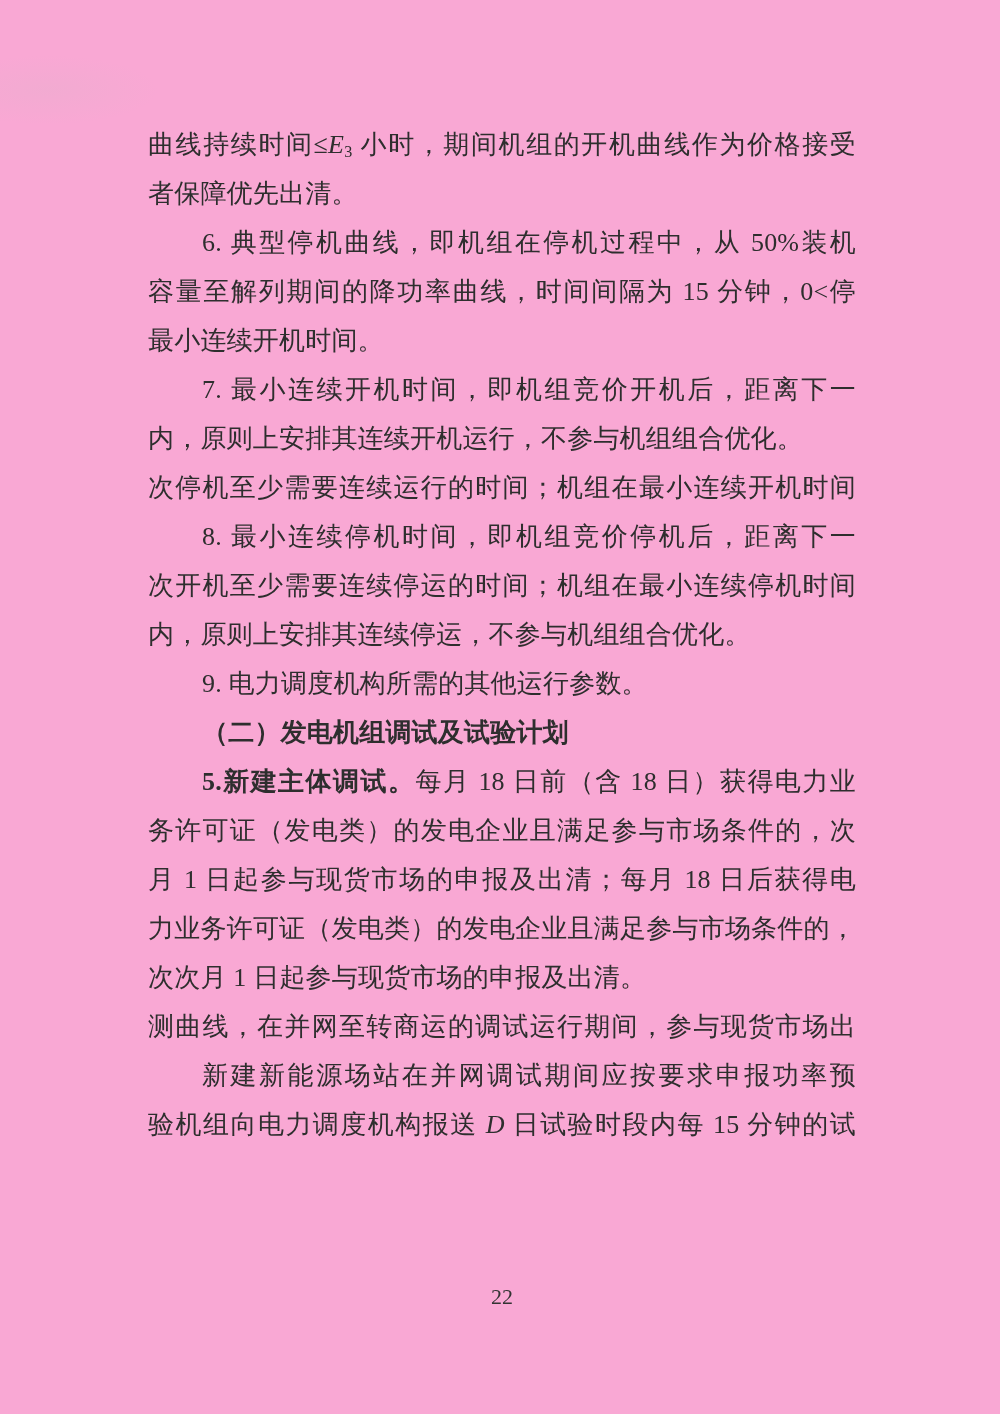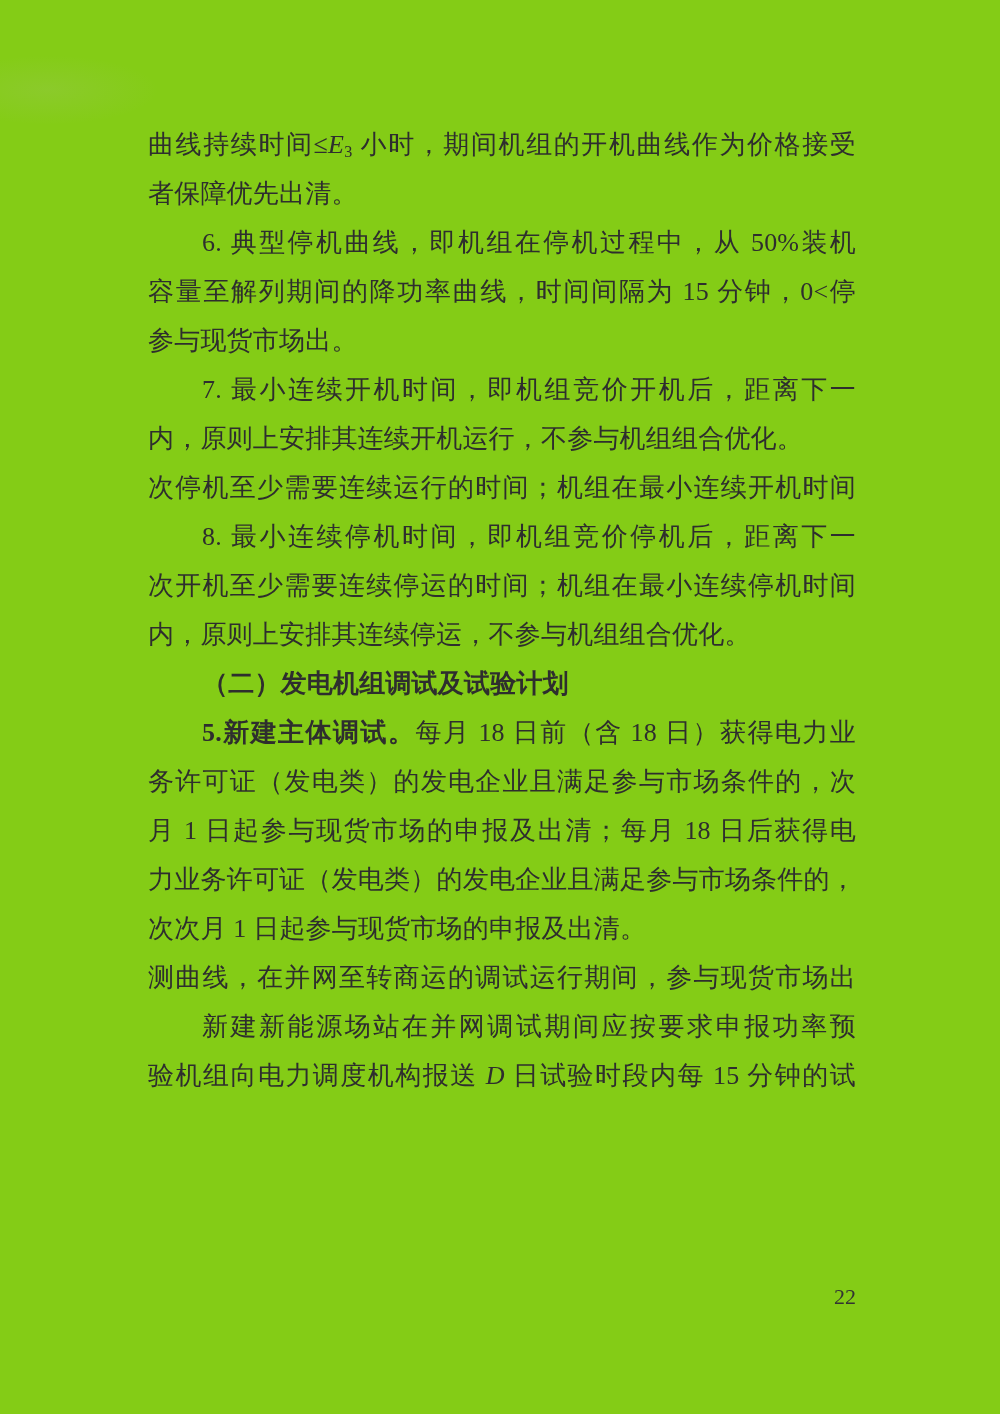--- a/index.html
+++ b/index.html
@@ -8,21 +8,21 @@
   body {
     width: 1000px; height: 1414px;
     background: #ffffff;
     position: relative;
     font-family: "Liberation Serif", "DejaVu Serif", serif;
     color: #2e2e2e;
     overflow: hidden;
   }
   .page {
     position: absolute; inset: 0;
-    background: #84cc16;
+    background: #f9a8d4;
   }
   
   .scan-artifact {
     position: absolute; left: 0; top: 55px; width: 160px; height: 70px;
     background: radial-gradient(ellipse at 30% 50%, rgba(190,190,190,0.12), rgba(255,255,255,0) 70%);
   }
   .content {
     position: absolute; left: 148px; top: 120px; width: 708px;
   }
   .line {
@@ -33,43 +33,44 @@
     letter-spacing: 0.2px;
   }
   .line.full { text-align-last: justify; }
   .line.ind  { padding-left: 54px; }
   .b   { font-weight: bold; }
   .i   { font-style: italic; }
   .sub { font-size: 0.62em; vertical-align: -0.22em; }
   .pagenum {
     position: absolute; left: 148px; top: 1280px; width: 708px;
     height: 34px; line-height: 34px;
-    text-align: right;
+    text-align: center;
     font-size: 22px;
     color: #333333;
   }
 </style>
 </head>
 <body>
 
 <div class="page">
   <div class="scan-artifact"></div>
   <div class="content">
     <div>
         <div class="line full"><span>曲线持续时间≤</span><span class="i">E</span><span class="sub">3</span><span> 小时，期间机组的开机曲线作为价格接受</span></div>
         <div class="line"><span>者保障优先出清。</span></div>
         <div class="line ind full"><span>6. 典型停机曲线，即机组在停机过程中，从 50%装机</span></div>
         <div class="line full"><span>容量至解列期间的降功率曲线，时间间隔为 15 分钟，0&lt;停</span></div>
-        <div class="line"><span>参与现货市场出。</span></div>
+        <div class="line"><span>最小连续开机时间。</span></div>
         <div class="line ind full"><span>7. 最小连续开机时间，即机组竞价开机后，距离下一</span></div>
         <div class="line"><span>内，原则上安排其连续开机运行，不参与机组组合优化。</span></div>
         <div class="line full"><span>次停机至少需要连续运行的时间；机组在最小连续开机时间</span></div>
         <div class="line ind full"><span>8. 最小连续停机时间，即机组竞价停机后，距离下一</span></div>
         <div class="line full"><span>次开机至少需要连续停运的时间；机组在最小连续停机时间</span></div>
         <div class="line"><span>内，原则上安排其连续停运，不参与机组组合优化。</span></div>
+        <div class="line ind"><span>9. 电力调度机构所需的其他运行参数。</span></div>
         <div class="line ind"><span class="b">（二）发电机组调试及试验计划</span></div>
         <div class="line ind full"><span class="b">5.新建主体调试。</span><span>每月 18 日前（含 18 日）获得电力业</span></div>
         <div class="line full"><span>务许可证（发电类）的发电企业且满足参与市场条件的，次</span></div>
         <div class="line full"><span>月 1 日起参与现货市场的申报及出清；每月 18 日后获得电</span></div>
         <div class="line full"><span>力业务许可证（发电类）的发电企业且满足参与市场条件的，</span></div>
         <div class="line"><span>次次月 1 日起参与现货市场的申报及出清。</span></div>
         <div class="line full"><span>测曲线，在并网至转商运的调试运行期间，参与现货市场出</span></div>
         <div class="line ind full"><span>新建新能源场站在并网调试期间应按要求申报功率预</span></div>
         <div class="line full"><span>验机组向电力调度机构报送 </span><span class="i">D</span><span> 日试验时段内每 15 分钟的试</span></div>
       </div>

